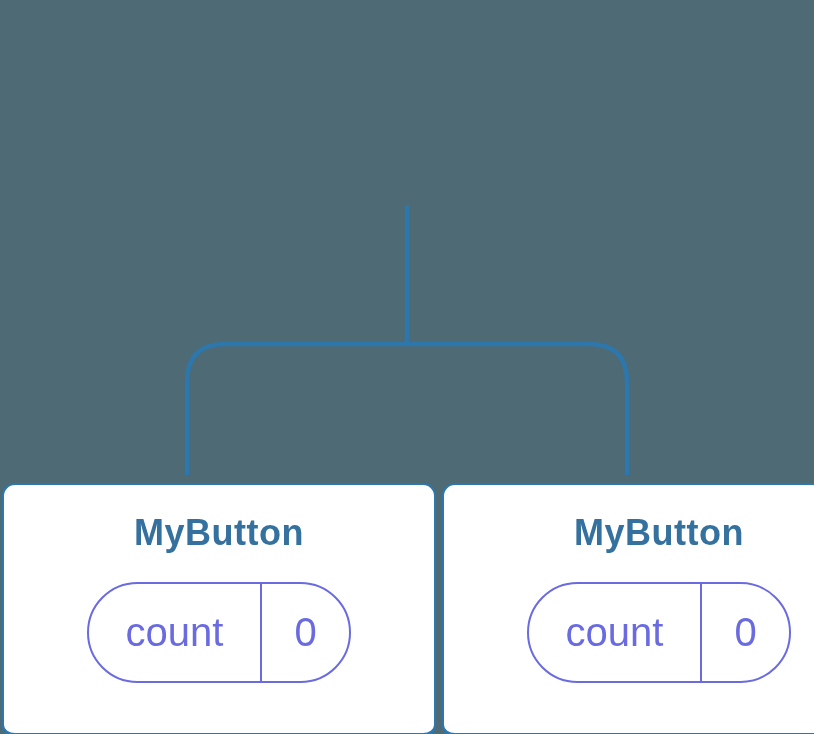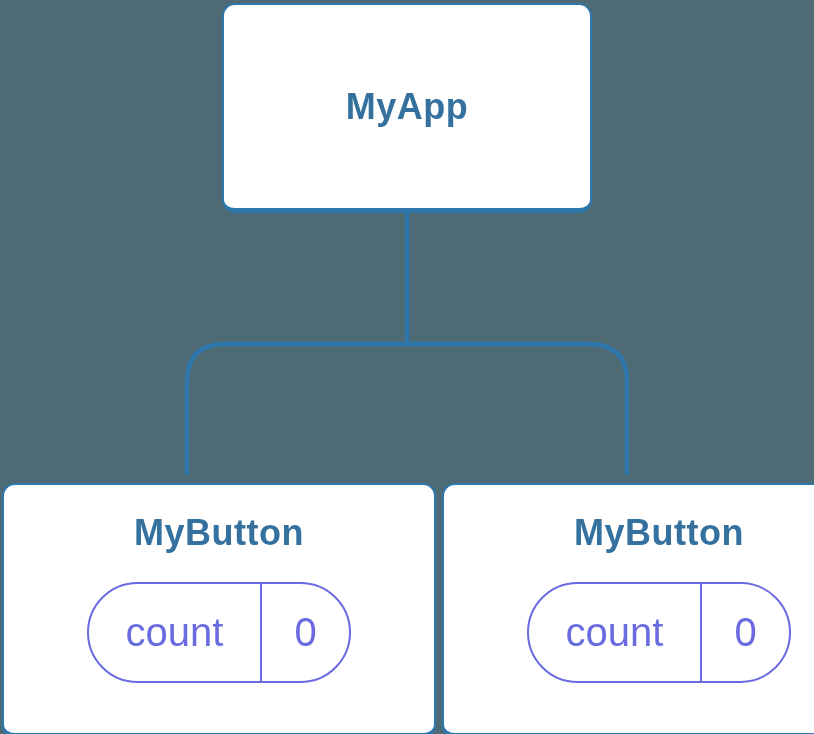--- a/index.html
+++ b/index.html
@@ -97,23 +97,20 @@
 </head>
 <body>
 
 <div id="stage">
 
   <svg id="connectors" viewBox="0 0 814 734" xmlns="http://www.w3.org/2000/svg">
     <path d="M 407 205 L 407 346"></path>
     <path d="M 187 475 L 187 382 Q 187 344 225 344 L 589 344 Q 627 344 627 382 L 627 475"></path>
   </svg>
 
-  <div class="card card-root">
-    <div class="card-title">MyApp</div>
-  </div>
 
   <div class="card card-child card-child-left">
     <div class="card-title">MyButton</div>
     <div class="state-pill">
       <div class="segment segment-label">count</div>
       <div class="segment segment-value">0</div>
     </div>
   </div>
 
   <div class="card card-child card-child-right">

